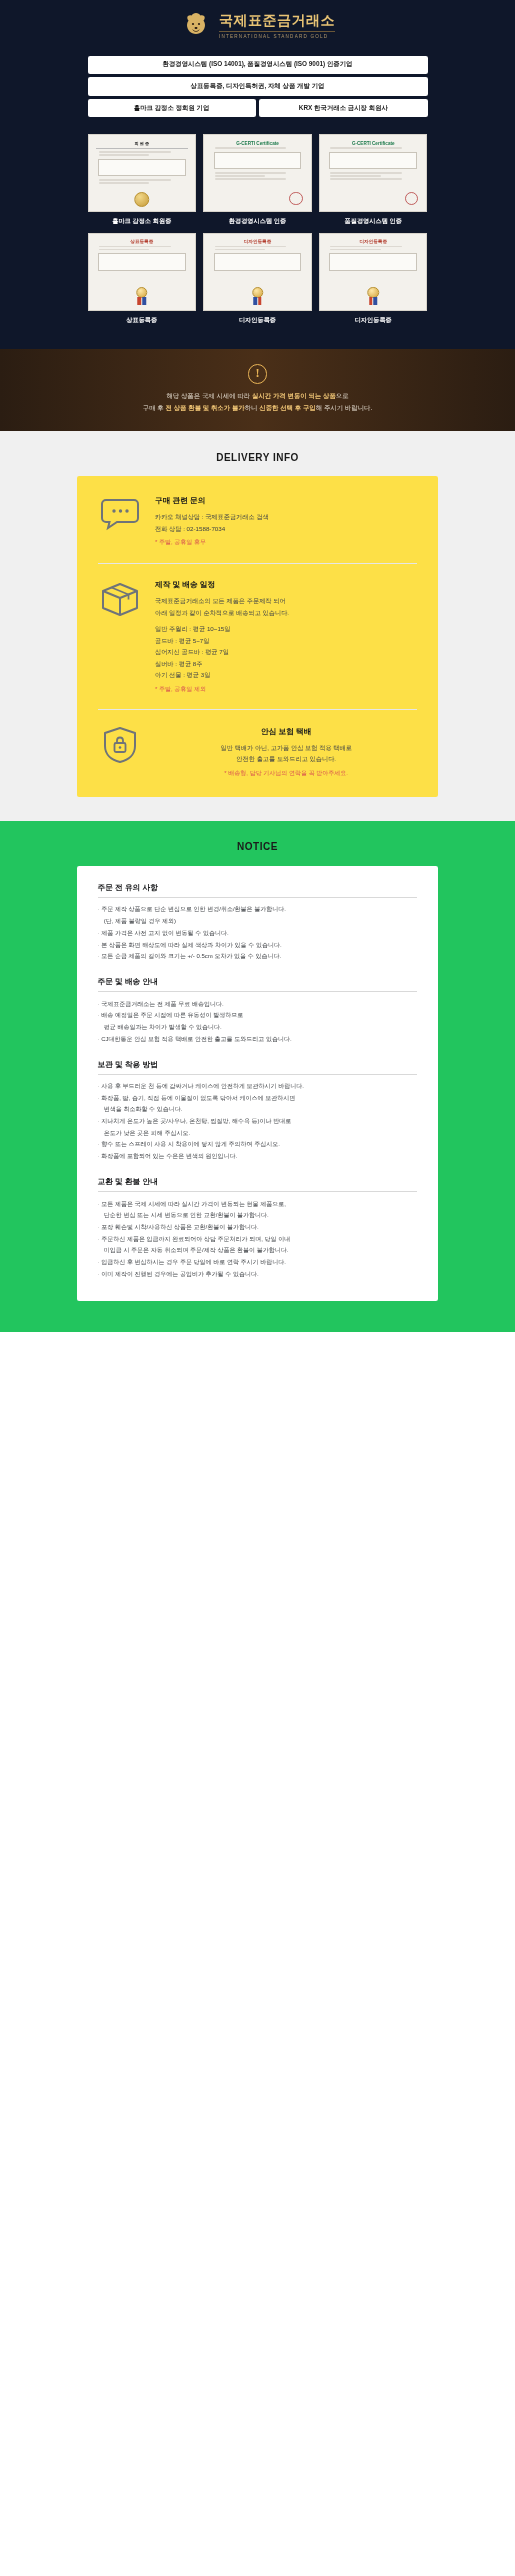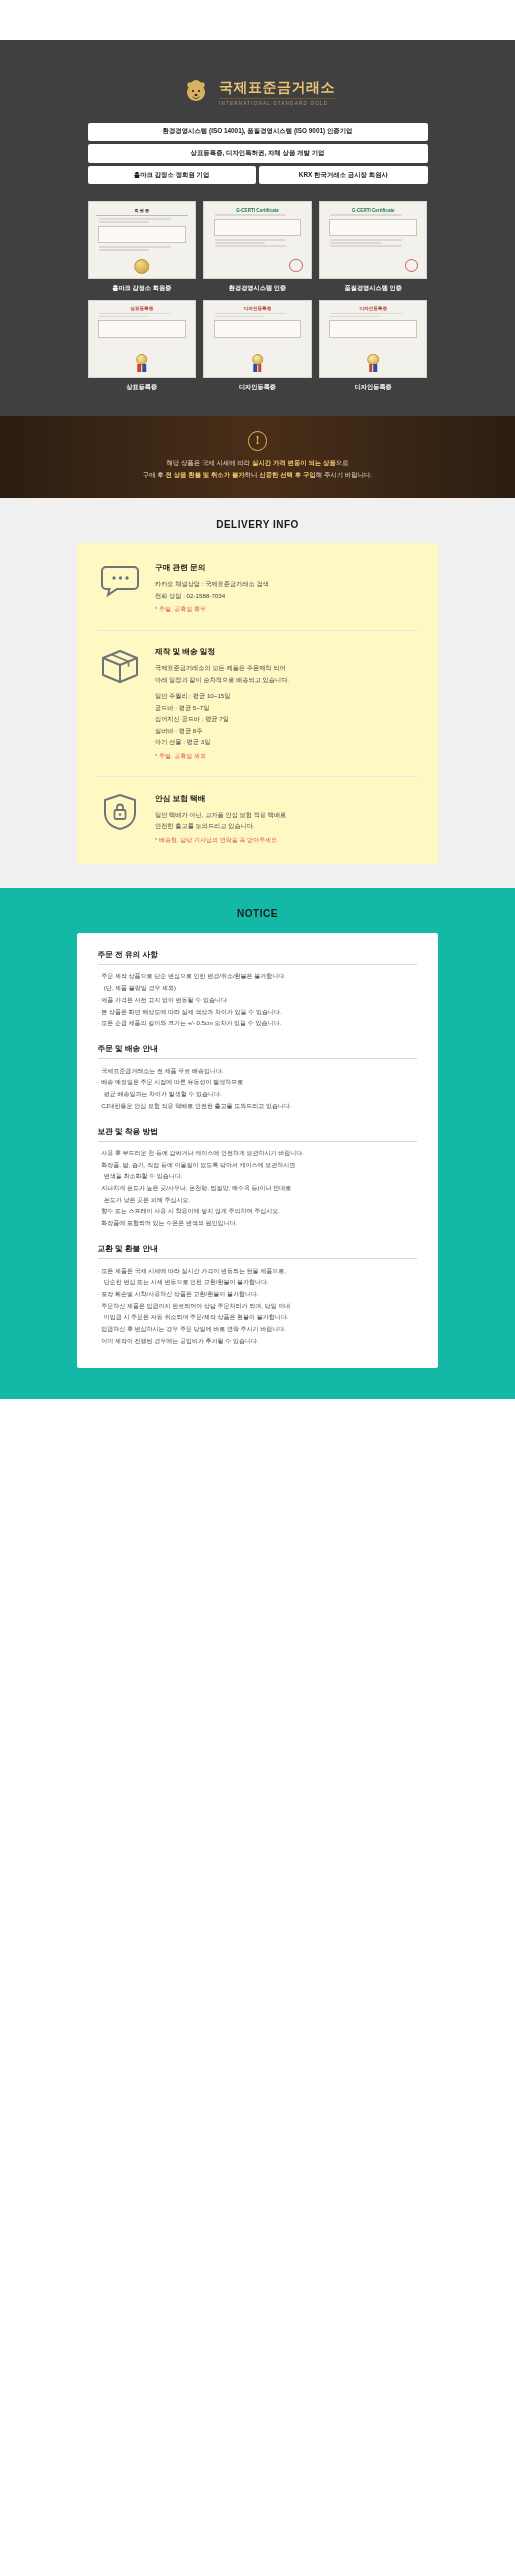--- a/index.html
+++ b/index.html
@@ -6,24 +6,23 @@
   body {
     width: 515px;
     font-family: "Liberation Sans", sans-serif;
     background: #ffffff;
     color: #222;
   }
   .page { width: 515px; margin: 0 auto; }
 
   
   .hero {
-    background: #404040;
-    padding: 28px 0 24px 0;
+    background: #0f172a;
+    padding: 1px 0 24px 0;
     position: relative;
-    margin-top: 40px;
   }
   .hero-logo-wrap {
     display: flex;
     align-items: center;
     justify-content: center;
     gap: 7.2px;
     padding: 9.3px 0 13.4px 0;
   }
   .lion {
     width: 32px; height: 32px;
@@ -150,44 +149,44 @@
   .section-title {
     text-align: center;
     font-size: 10px;
     font-weight: bold;
     letter-spacing: 0.5px;
     color: #1b1b1b;
     margin-bottom: 13.4px;
   }
   .card {
     width: 361px; margin: 0 auto;
-    background: #fef9c3;
+    background: #fde047;
     border-radius: 2.1px;
     padding: 3.1px 20.6px;
   }
   .d-row {
     display: flex;
     align-items: flex-start;
     gap: 13.4px;
     padding: 15.5px 0;
     border-bottom: 0.5px solid #e6e6e6;
   }
-  .d-row:last-child { border-bottom: none; }
+  .d-row:last-child { border-bottom: none; text-align: center; }
   .d-icon {
     width: 44px; min-width: 44px; height: 39px;
     display: flex; align-items: center; justify-content: center;
     color: #6f7479;
   }
   .d-body { flex: 1; padding-top: 1px; }
   .d-title { font-size: 7.7px; font-weight: bold; color: #17181a; margin-bottom: 5.2px; }
   .d-text { font-size: 6.2px; color: #3f4246; line-height: 1.85; }
   .d-note { font-size: 6px; color: #d9534f; margin-top: 4.1px; }
 
   
-  .notice { background: #14b8a6; padding: 5.2px 0 31px 0; }
+  .notice { background: #22c55e; padding: 5.2px 0 31px 0; }
   .notice-card {
     width: 361px; margin: 0 auto;
     background: #fff; border-radius: 2.1px;
     padding: 17.5px 20.6px 20.6px 20.6px;
   }
   .n-block { margin-bottom: 14.4px; }
   .n-block:last-child { margin-bottom: 0; }
   .n-head {
     font-size: 7.7px; font-weight: bold; color: #17181a;
     padding-bottom: 4.1px; border-bottom: 0.5px solid #d9d9d9;

